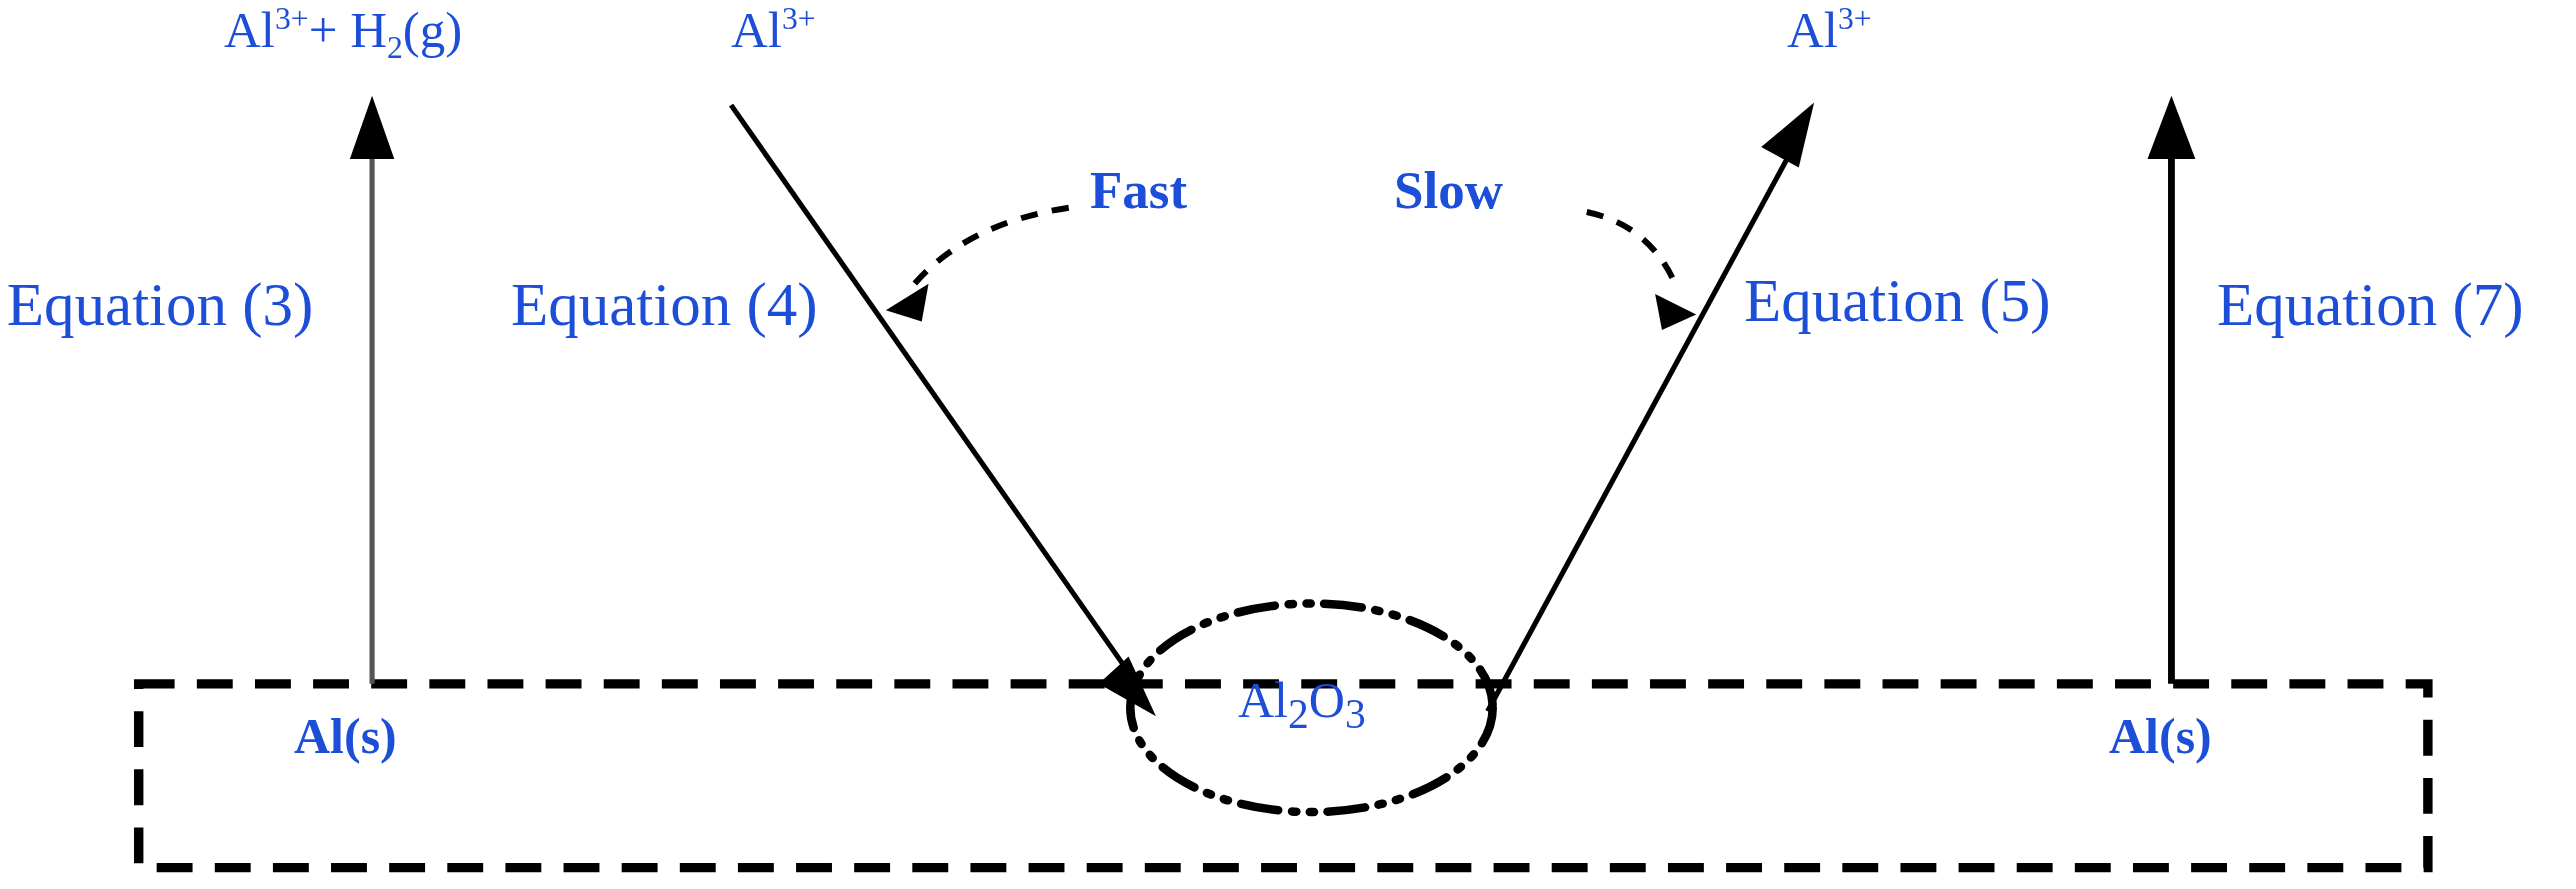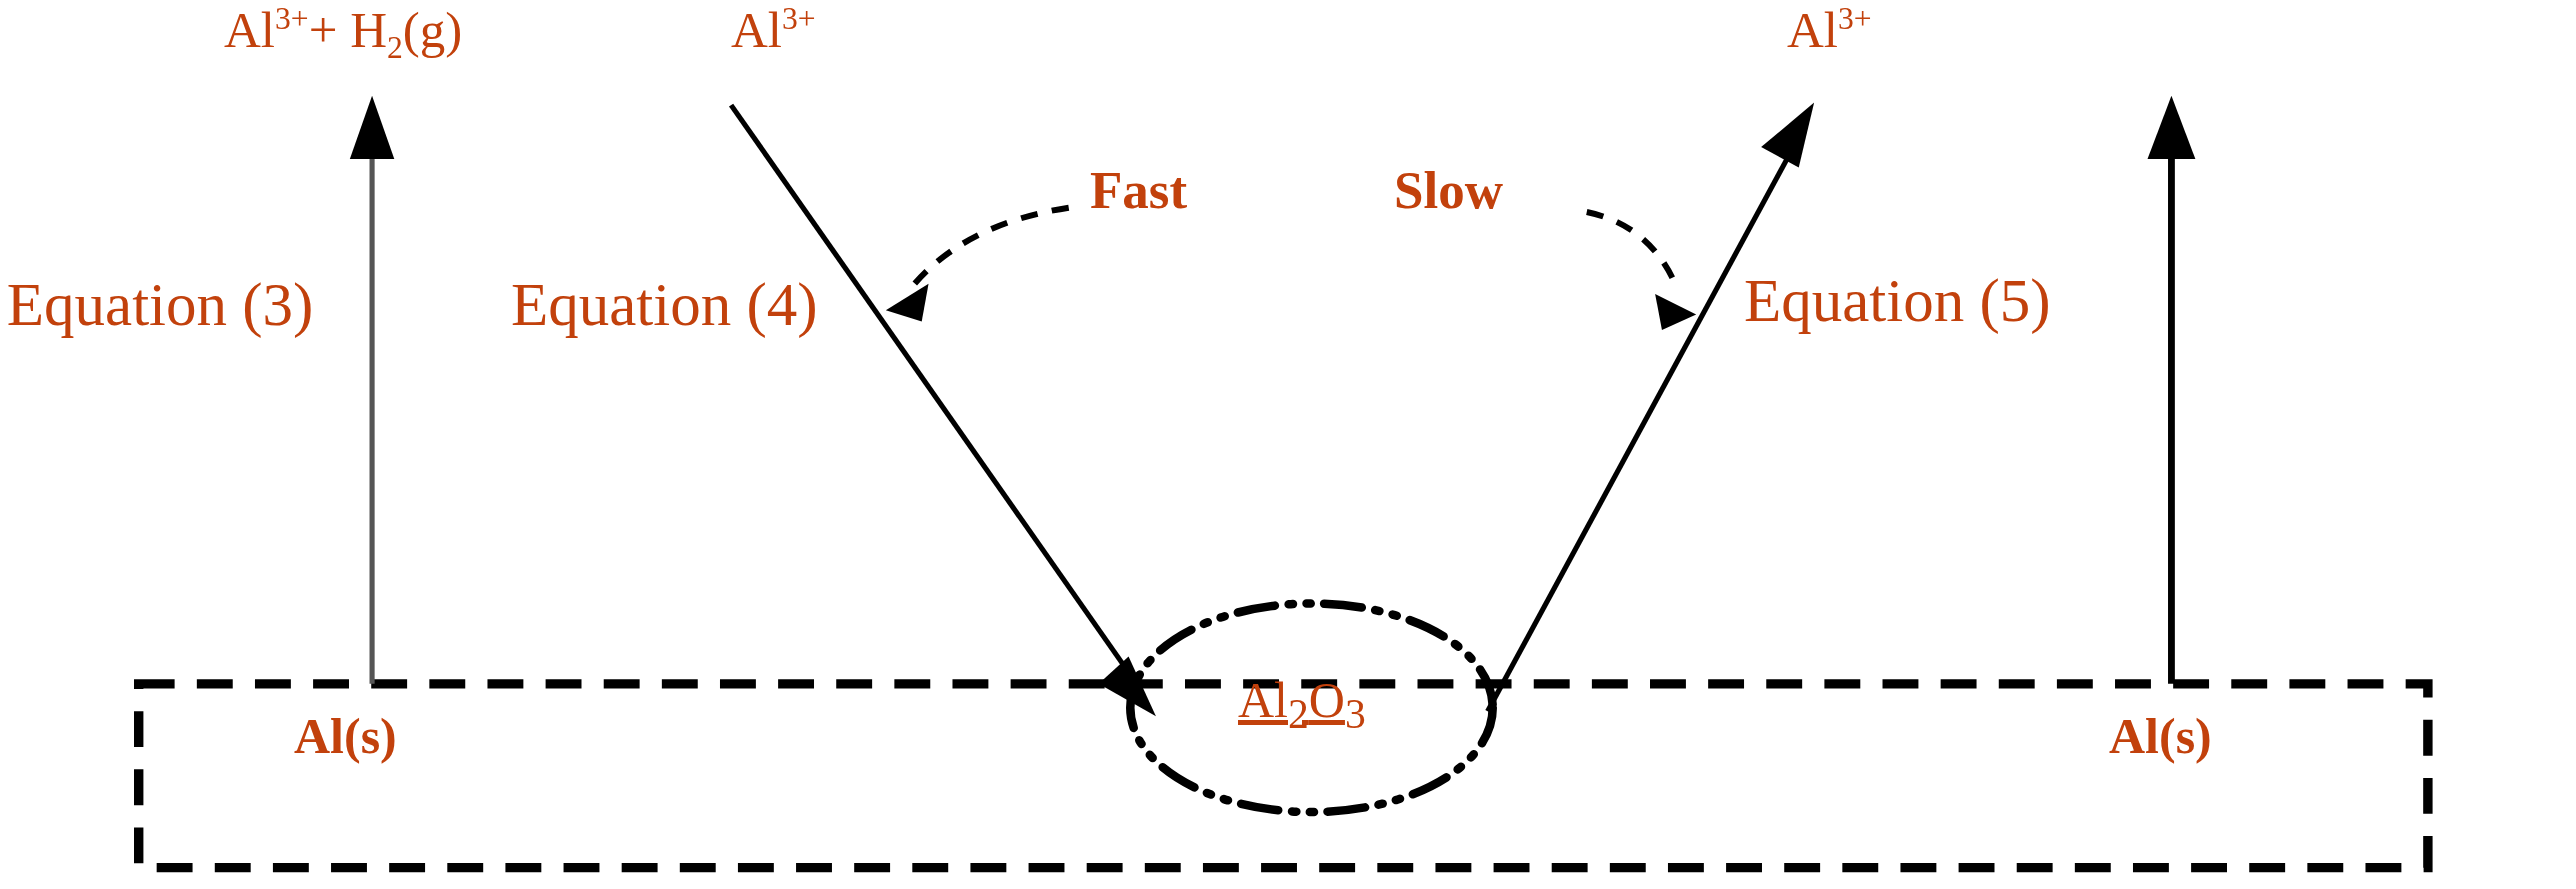--- a/index.html
+++ b/index.html
@@ -17,21 +17,21 @@
   }
   #diagram-svg {
     position: absolute;
     left: 0;
     top: 0;
     width: 2576px;
     height: 889px;
   }
   .lbl {
     position: absolute;
-    color: #c2410c;
+    color: #1d4ed8;
     white-space: nowrap;
     line-height: 1.0;
   }
   .species {
     font-family: "Liberation Serif", "DejaVu Serif", serif;
     font-weight: 400;
     font-size: 51px;
   }
   .species sup { font-size: 0.62em; vertical-align: super; line-height: 0; }
   .species sub { font-size: 0.62em; vertical-align: sub; line-height: 0; }
@@ -114,22 +114,23 @@
     <span>Al<sup>3+</sup></span>
   </div>
 
 
   <div class="lbl rate" style="left:1090px; top:164px;">Fast</div>
   <div class="lbl rate" style="left:1394px; top:164px;">Slow</div>
 
   <div class="lbl eqlabel" style="left:6.8px; top:274px;">Equation (3)</div>
   <div class="lbl eqlabel" style="left:511px; top:274px;">Equation (4)</div>
   <div class="lbl eqlabel" style="left:1744px; top:270px;">Equation (5)</div>
+  <div class="lbl eqlabel" style="left:2217px; top:274px;">Equation (7)</div>
 
-  <div class="lbl oxide" style="left:1238px; top:675px;text-decoration:underline;">
+  <div class="lbl oxide" style="left:1238px; top:675px;">
     
     <span>Al<sub>2</sub>O<sub>3</sub></span>
   </div>
 
   <div class="lbl solid" style="left:294px; top:711px;">Al(s)</div>
   <div class="lbl solid" style="left:2109px; top:711px;">Al(s)</div>
 
 </div>
 
 

